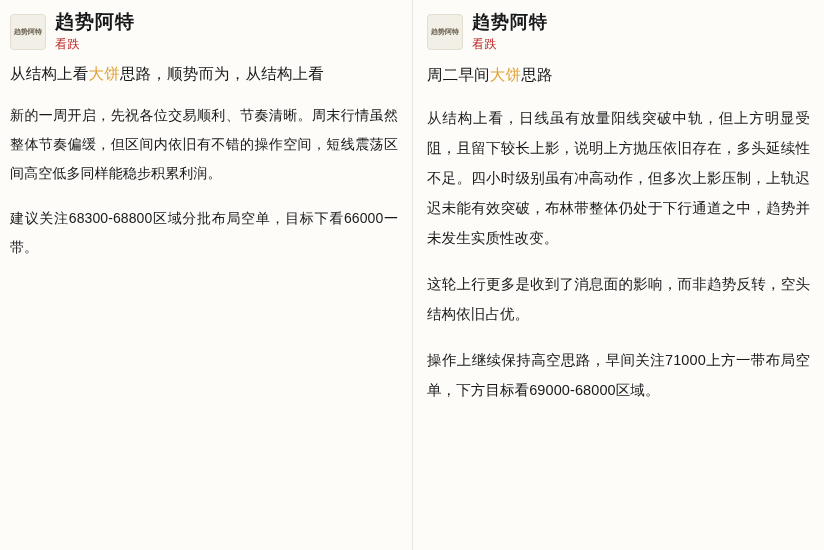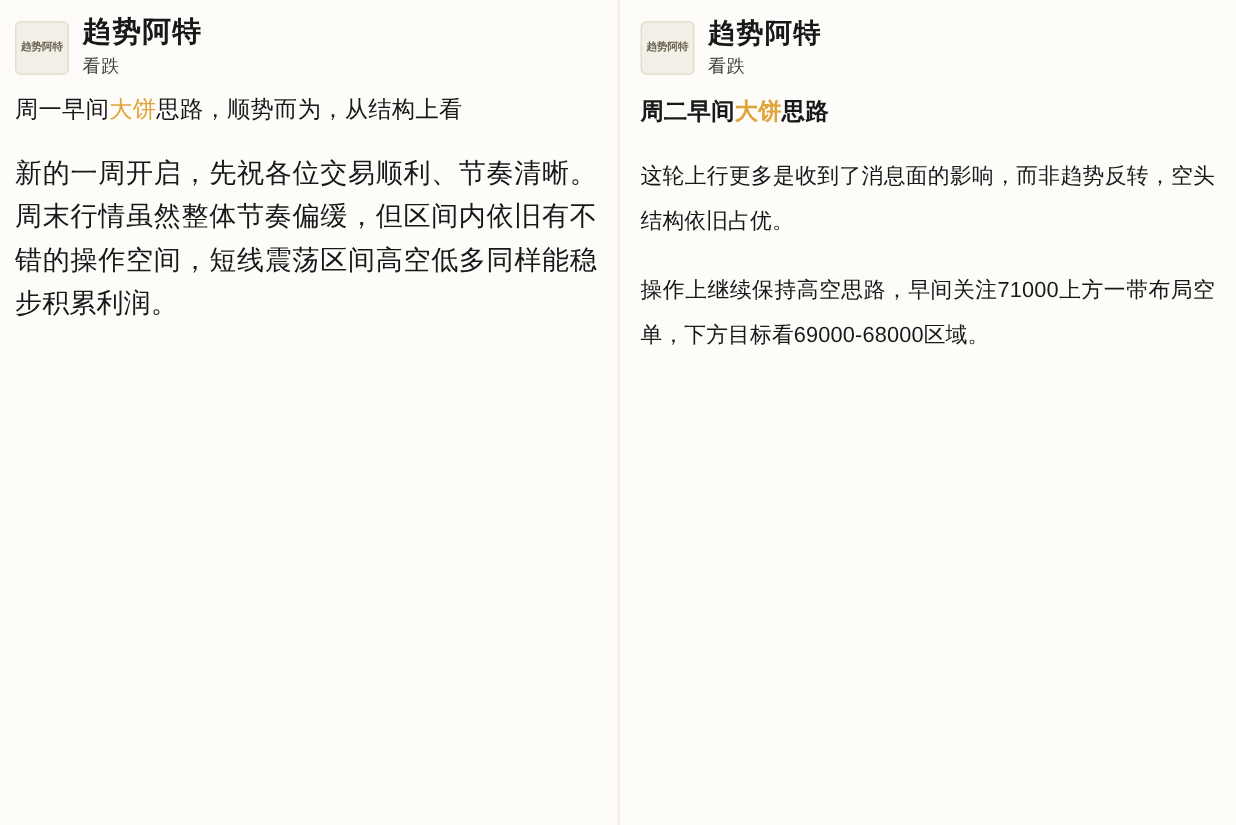--- a/index.html
+++ b/index.html
@@ -72,40 +72,39 @@
     color: #17181a;
     line-height: 24px;
     letter-spacing: 1px;
   }
   .brand-right {
     font-size: 18px;
   }
   .tag {
     margin-top: 3px;
     font-size: 12px;
-    color: #404040;
+    color: #b91c1c;
     line-height: 14px;
     letter-spacing: 0.5px;
   }
   .headline {
     font-size: 15.5px;
     color: #17181a;
     line-height: 26px;
     margin: 4px 0 14px 0;
     letter-spacing: 0.2px;
   }
   .hl-right {
     line-height: 28px;
-    font-weight: bold;
   }
   .hi {
     color: #e0a43c;
   }
   p.body {
-    font-size: 18px;
+    font-size: 14px;
     color: #17181a;
     line-height: 29px;
     margin: 0 0 16px 0;
     letter-spacing: 0.1px;
     text-align: justify;
   }
   .col-right p.body {
     font-size: 14.5px;
     line-height: 30px;
   }
@@ -123,38 +122,40 @@
       <div class="avatar">
         <div class="avatar-text">趋势阿特</div>
       </div>
       <div class="head-text">
         <div class="brand">趋势阿特</div>
         <div class="tag">看跌</div>
       </div>
     </div>
 
     <div class="headline">
-      <span>周一早间</span><span class="hi">大饼</span><span>思路，顺势而为，从结构上看</span>
+      <span>从结构上看</span><span class="hi">大饼</span><span>思路，顺势而为，从结构上看</span>
     </div>
 
     <p class="body">新的一周开启，先祝各位交易顺利、节奏清晰。周末行情虽然整体节奏偏缓，但区间内依旧有不错的操作空间，短线震荡区间高空低多同样能稳步积累利润。</p>
+    <p class="body last-clipped">建议关注68300-68800区域分批布局空单，目标下看66000一带。</p>
   </div>
 
   <div class="column col-right">
     <div class="header">
       <div class="avatar">
         <div class="avatar-text">趋势阿特</div>
       </div>
       <div class="head-text">
         <div class="brand brand-right">趋势阿特</div>
         <div class="tag">看跌</div>
       </div>
     </div>
 
     <div class="headline hl-right">
       <span>周二早间</span><span class="hi">大饼</span><span>思路</span>
     </div>
 
+    <p class="body">从结构上看，日线虽有放量阳线突破中轨，但上方明显受阻，且留下较长上影，说明上方抛压依旧存在，多头延续性不足。四小时级别虽有冲高动作，但多次上影压制，上轨迟迟未能有效突破，布林带整体仍处于下行通道之中，趋势并未发生实质性改变。</p>
     <p class="body">这轮上行更多是收到了消息面的影响，而非趋势反转，空头结构依旧占优。</p>
     <p class="body last-clipped">操作上继续保持高空思路，早间关注71000上方一带布局空单，下方目标看69000-68000区域。</p>
   </div>
 
 </div>
 
 </body></html>

